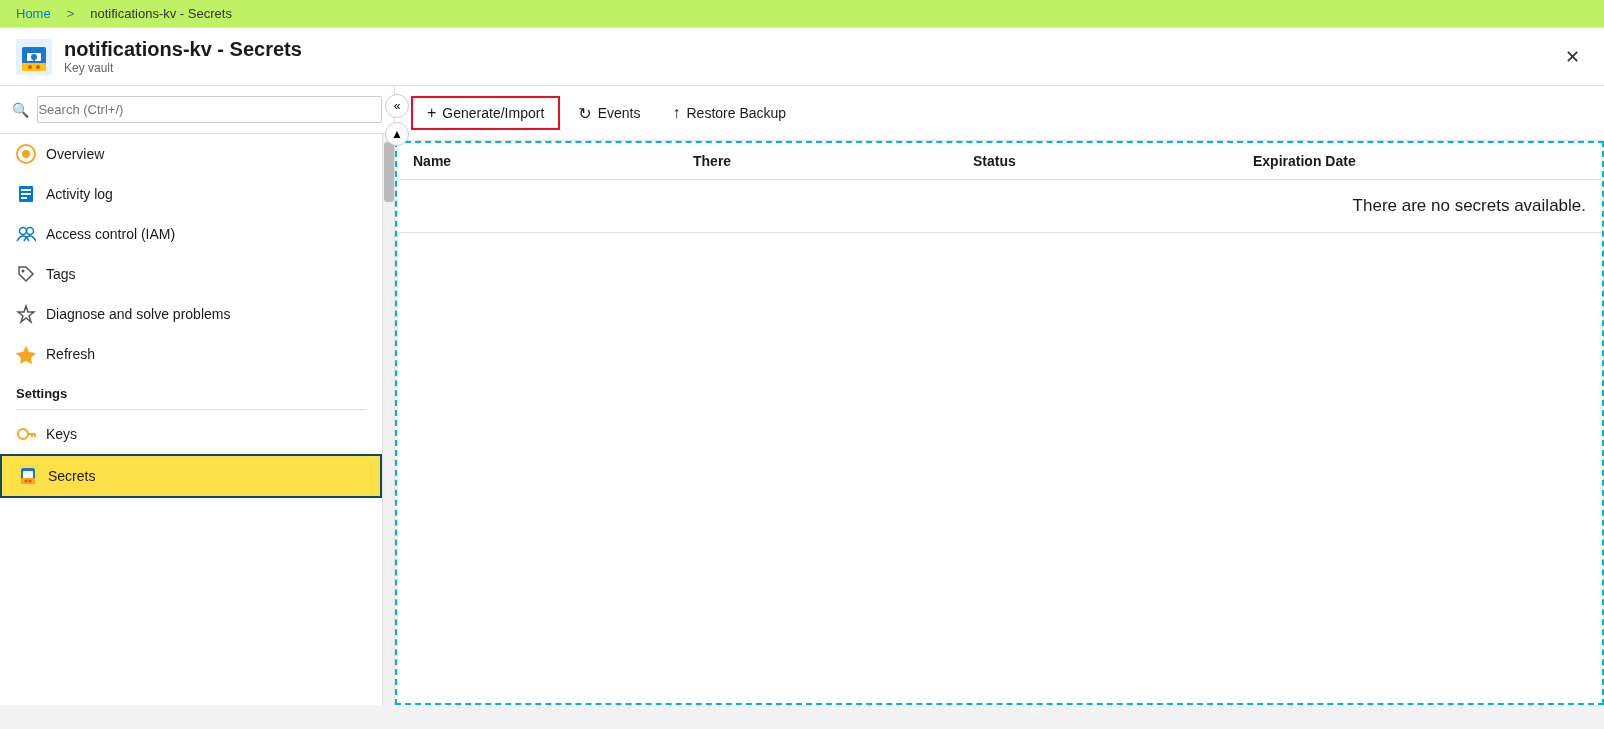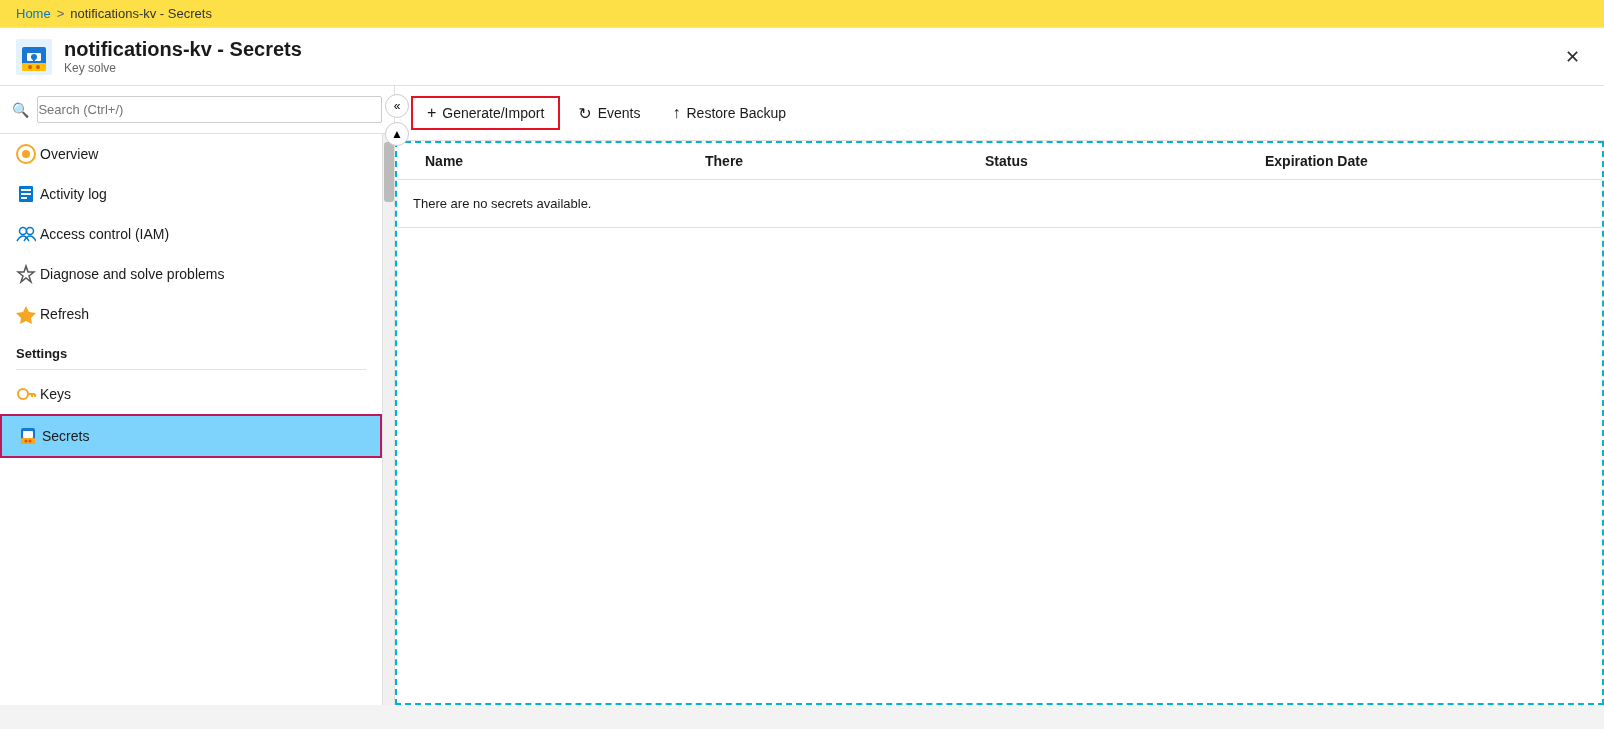--- a/index.html
+++ b/index.html
@@ -1,24 +1,24 @@
 <!DOCTYPE html>
 <html><head>
   <meta charset="utf-8">
   <style>
     * { box-sizing: border-box; margin: 0; padding: 0; }
     body { font-family: 'Segoe UI', Arial, sans-serif; font-size: 14px; background: #f3f3f3; color: #1a1a1a; }
 
     .top-bar {
-      background: #fde047;
+      background: #bef264;
       border-bottom: 1px solid #e0e0e0;
       padding: 6px 16px;
       display: flex;
       align-items: center;
-      gap: 6px;
+      gap: 16px;
     }
     .breadcrumb-home {
       color: #0078d4;
       cursor: pointer;
       font-size: 13px;
     }
     .breadcrumb-sep {
       color: #666;
       font-size: 13px;
     }
@@ -95,33 +95,33 @@
       padding: 5px 0;
       font-size: 13px;
       width: 100%;
       outline: none;
       color: #888;
     }
 
     .nav-item {
       display: flex;
       align-items: center;
-      gap: 4px;
+      gap: 10px;
       padding: 10px 16px;
       cursor: pointer;
       font-size: 14px;
       color: #1a1a1a;
       border: none;
       background: none;
       width: 100%;
       text-align: left;
     }
     .nav-item.active {
-      background: #7dd3fc;
-      border: 2px solid #be185d;
+      background: #fde047;
+      border: 2px solid #0c4a6e;
       text-align: right;
     }
     .nav-item .nav-icon {
       width: 20px;
       height: 20px;
       display: flex;
       align-items: center;
       justify-content: center;
       font-size: 16px;
     }
@@ -181,27 +181,27 @@
       display: grid;
       grid-template-columns: 280px 280px 280px 1fr;
       padding: 10px 16px;
       border-bottom: 1px solid #e0e0e0;
       background: #fff;
     }
     .table-header-cell {
       font-weight: 700;
       font-size: 14px;
       color: #1a1a1a;
-      margin-left: 12px;
     }
     .table-empty {
       padding: 16px 16px;
-      font-size: 13px;
-      color: #1a1a1a;
-      border-bottom: 1px solid #e0e0e0;
+      font-size: 17px;
+      color: #1a1a1a;
+      border-bottom: 1px solid #e0e0e0;
+      text-align: right;
     }
 
     .scroll-indicator {
       width: 12px;
       background: #f0f0f0;
       position: relative;
       border-left: 1px solid #e0e0e0;
     }
     .scroll-thumb {
       width: 10px;
@@ -241,21 +241,21 @@
         <rect x="11" y="14" width="14" height="8" rx="1" fill="#fff"></rect>
         <circle cx="18" cy="18" r="3" fill="#1976d2"></circle>
         <rect x="17" y="19" width="2" height="4" fill="#1976d2"></rect>
         <rect x="6" y="24" width="24" height="8" rx="1" fill="#ffc107"></rect>
         <circle cx="14" cy="28" r="2" fill="#e65100"></circle>
         <circle cx="22" cy="28" r="2" fill="#e65100"></circle>
       </svg>
     </div>
     <div class="header-title-block">
       <div class="header-title">notifications-kv - Secrets</div>
-      <div class="header-subtitle">Key solve</div>
+      <div class="header-subtitle">Key vault</div>
     </div>
   </div>
   <button class="close-btn">✕</button>
 </div>
 
 <div class="main-layout">
 
   <div class="sidebar">
 
     <div class="search-box">
@@ -294,20 +294,29 @@
             <svg width="20" height="20" viewBox="0 0 20 20">
               <circle cx="7" cy="7" r="3.5" fill="none" stroke="#0078d4" stroke-width="1.5"></circle>
               <circle cx="14" cy="7" r="3.5" fill="none" stroke="#0078d4" stroke-width="1.5"></circle>
               <path d="M1 17 Q4 12 7 12 Q10 12 13 17" fill="none" stroke="#0078d4" stroke-width="1.5"></path>
               <path d="M8 17 Q11 12 14 12 Q17 12 20 17" fill="none" stroke="#0078d4" stroke-width="1.5"></path>
             </svg>
           </span>
           <span>Access control (IAM)</span>
         </div>
 
+        <div class="nav-item">
+          <span class="nav-icon" style="color:#555;">
+            <svg width="20" height="20" viewBox="0 0 20 20">
+              <path d="M3 3 L10 3 L17 10 L10 17 L3 10 Z" fill="none" stroke="#555" stroke-width="1.5"></path>
+              <circle cx="7" cy="7" r="1.5" fill="#555"></circle>
+            </svg>
+          </span>
+          <span>Tags</span>
+        </div>
 
         <div class="nav-item">
           <span class="nav-icon" style="color:#555;">
             <svg width="20" height="20" viewBox="0 0 20 20">
               <path d="M10 2 L12 8 L18 8 L13 12 L15 18 L10 14 L5 18 L7 12 L2 8 L8 8 Z" fill="none" stroke="#555" stroke-width="1.5"></path>
             </svg>
           </span>
           <span>Diagnose and solve problems</span>
         </div>
 

